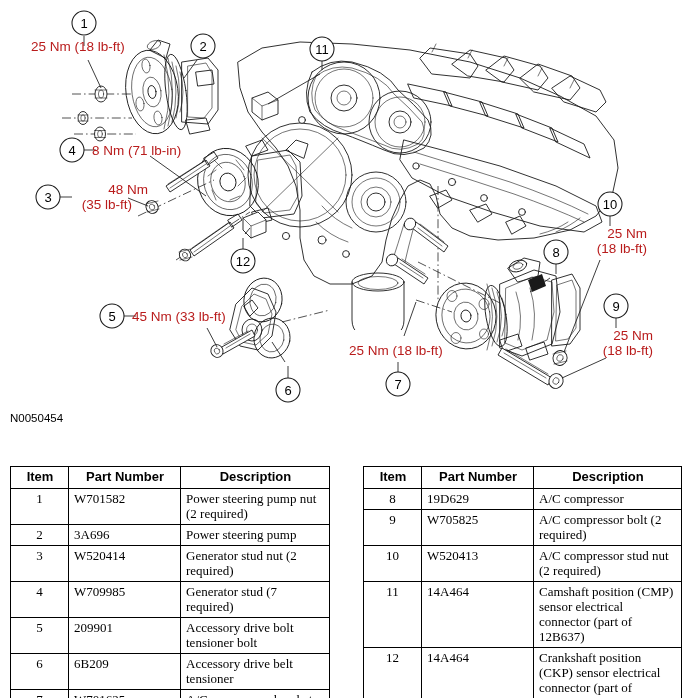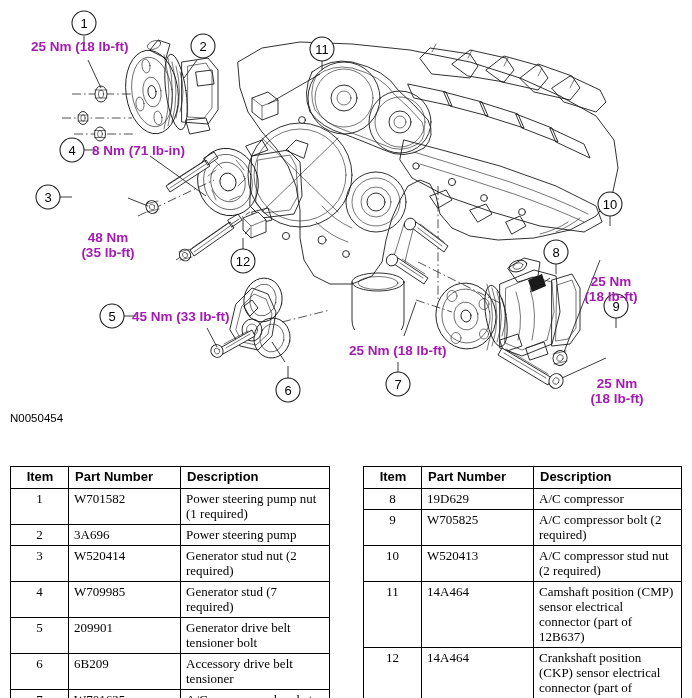--- a/index.html
+++ b/index.html
@@ -29,26 +29,25 @@
     left: 0;
     top: 0;
   }
 
   
   .torque-label {
     position: absolute;
     font-family: "Liberation Sans", sans-serif;
     font-size: 13.5px;
     line-height: 15px;
-    color: #a21caf;
+    color: #b91c1c;
     white-space: pre;
     letter-spacing: 0px;
-    font-weight: bold;
-  }
-  .torque-label.center { text-align: center; margin-top: 48px; }
+  }
+  .torque-label.center { text-align: right; }
 
   .fig-id {
     position: absolute;
     left: 10px;
     top: 412px;
     font-family: "Liberation Sans", sans-serif;
     font-size: 11.5px;
     color: #000;
   }
 
@@ -61,21 +60,21 @@
   }
   .parts-table td, .parts-table th {
     border: 1px solid #000;
     vertical-align: top;
     padding: 2px 5px 3px 5px;
   }
   .parts-table thead th {
     font-family: "Liberation Sans", sans-serif;
     font-size: 13px;
     font-weight: bold;
-    text-align: left;
+    text-align: center;
     padding: 2px 5px 3px 6px;
     line-height: 16px;
   }
   .parts-table thead th.col-item { text-align: center; }
   .parts-table tbody td {
     font-family: "Liberation Serif", serif;
     font-size: 13px;
     line-height: 15px;
   }
   .parts-table tbody td.col-item {
@@ -466,21 +465,21 @@
         <circle class="cir" cx="243" cy="261" r="12"></circle>
         <text class="cnum" x="243" y="265.5">12</text>
       </g>
   </svg>
 
   <div class="torque-label" style="left:31px; top:39px;">25 Nm (18 lb-ft)</div>
 
   <div class="torque-label" style="left:92px; top:143px;text-align:right;">8 Nm (71 lb-in)</div>
 
   <div class="torque-label center" style="left:68px; top:182px; width:80px;">48 Nm</div>
-  <div class="torque-label center" style="left:68px; top:197px; width:80px;">(35 lb-ft)</div>
+  <div class="torque-label center" style="left:52px; top:197px; width:80px;">(35 lb-ft)</div>
 
   <div class="torque-label" style="left:132px; top:309px;text-align:right;">45 Nm (33 lb-ft)</div>
 
   <div class="torque-label" style="left:349px; top:343px;">25 Nm (18 lb-ft)</div>
 
   <div class="torque-label center" style="left:575px; top:226px; width:72px;">25 Nm</div>
   <div class="torque-label center" style="left:575px; top:241px; width:72px;">(18 lb-ft)</div>
 
   <div class="torque-label center" style="left:581px; top:328px; width:72px;">25 Nm</div>
   <div class="torque-label center" style="left:581px; top:343px; width:72px;">(18 lb-ft)</div>
@@ -493,41 +492,41 @@
     <tr>
       <th class="col-item">Item</th>
       <th class="col-part">Part Number</th>
       <th>Description</th>
     </tr>
   </thead>
   <tbody>
       <tr>
         <td class="col-item">1</td>
         <td class="col-part">W701582</td>
-        <td>Power steering pump nut (1 required)</td>
+        <td>Power steering pump nut (2 required)</td>
       </tr>
       <tr>
         <td class="col-item">2</td>
         <td class="col-part">3A696</td>
         <td>Power steering pump</td>
       </tr>
       <tr>
         <td class="col-item">3</td>
         <td class="col-part">W520414</td>
         <td>Generator stud nut (2 required)</td>
       </tr>
       <tr>
         <td class="col-item">4</td>
         <td class="col-part">W709985</td>
         <td>Generator stud (7 required)</td>
       </tr>
       <tr>
         <td class="col-item">5</td>
         <td class="col-part">209901</td>
-        <td>Generator drive belt tensioner bolt</td>
+        <td>Accessory drive bolt tensioner bolt</td>
       </tr>
       <tr>
         <td class="col-item">6</td>
         <td class="col-part">6B209</td>
         <td>Accessory drive belt tensioner</td>
       </tr>
       <tr>
         <td class="col-item">7</td>
         <td class="col-part">W701625</td>
         <td>A/C compressor bracket bolt (2 required)</td>

